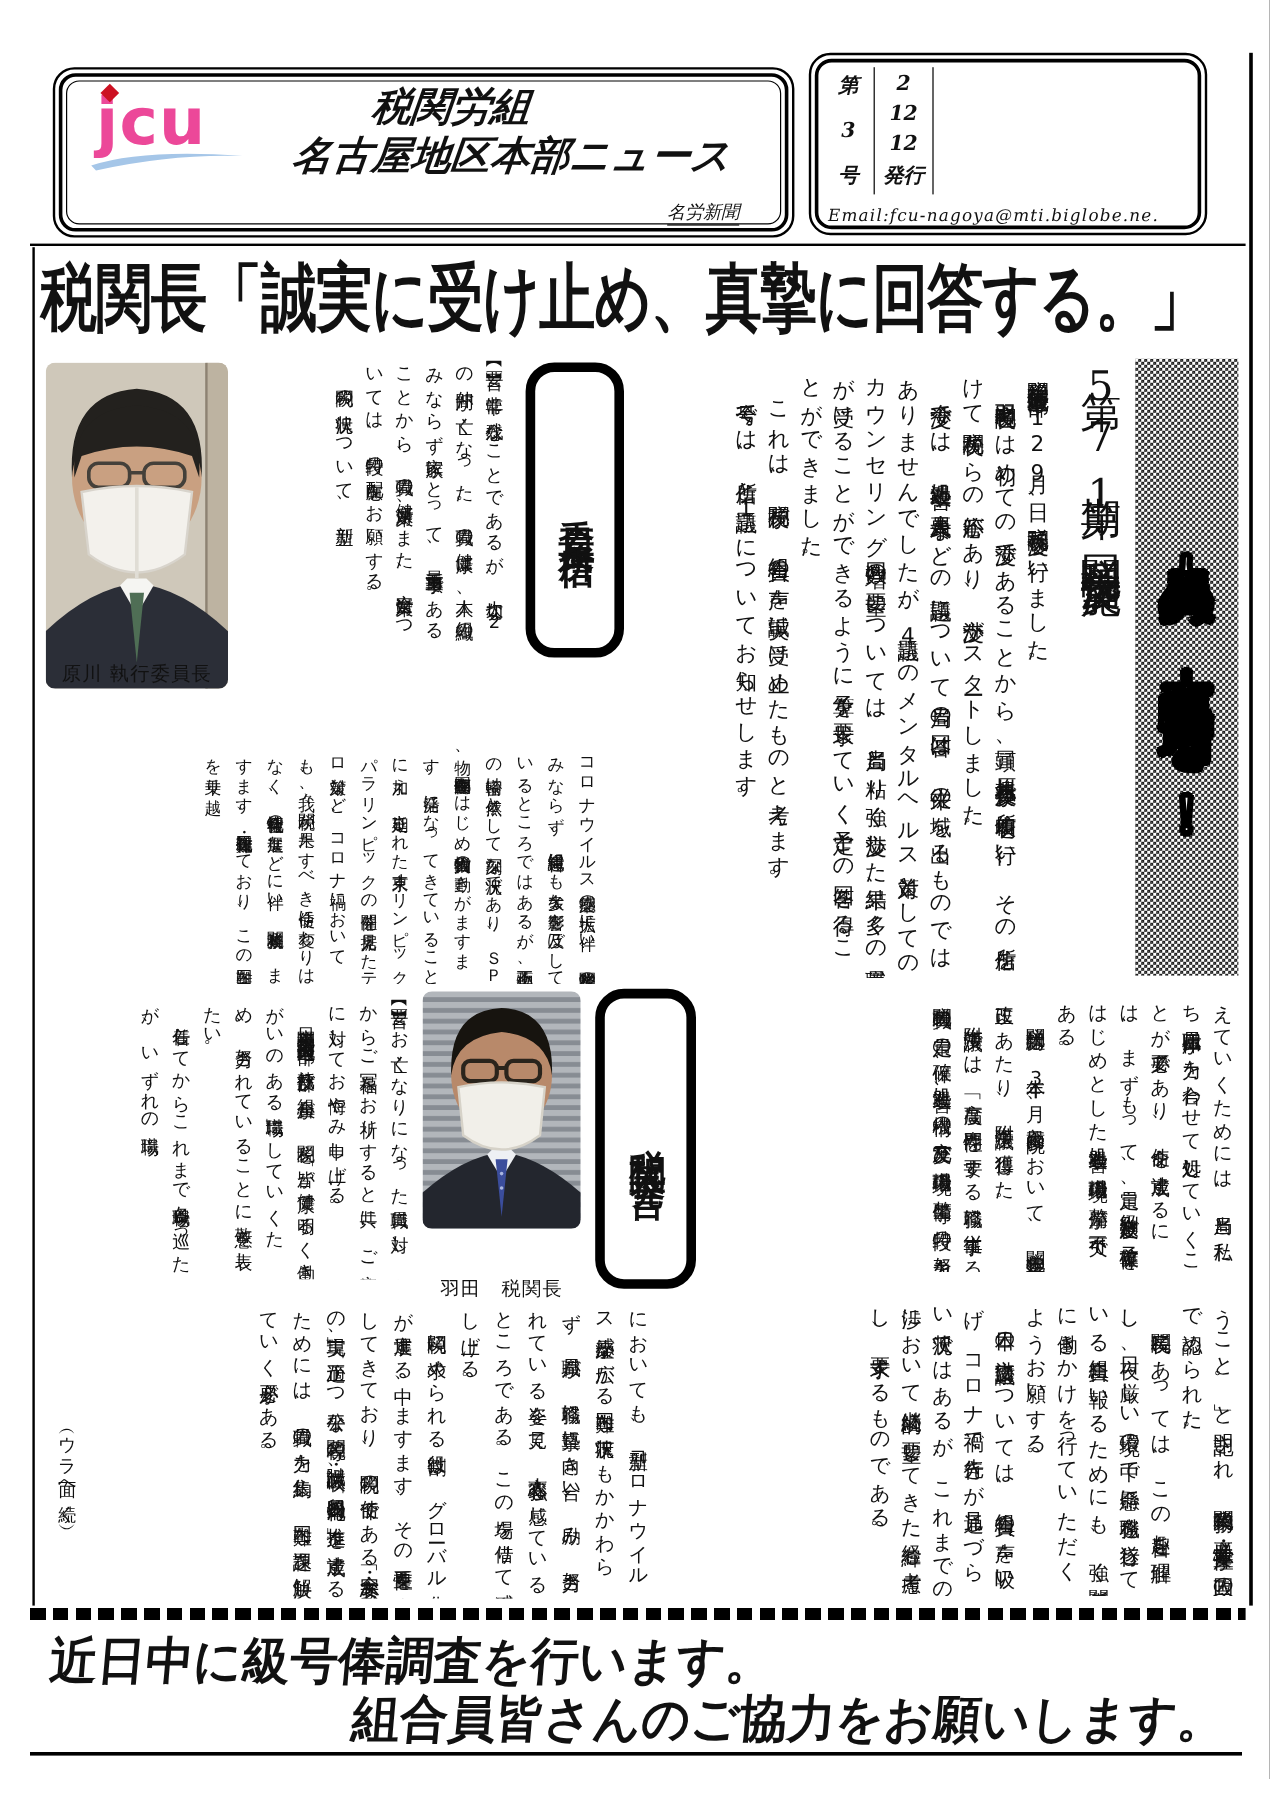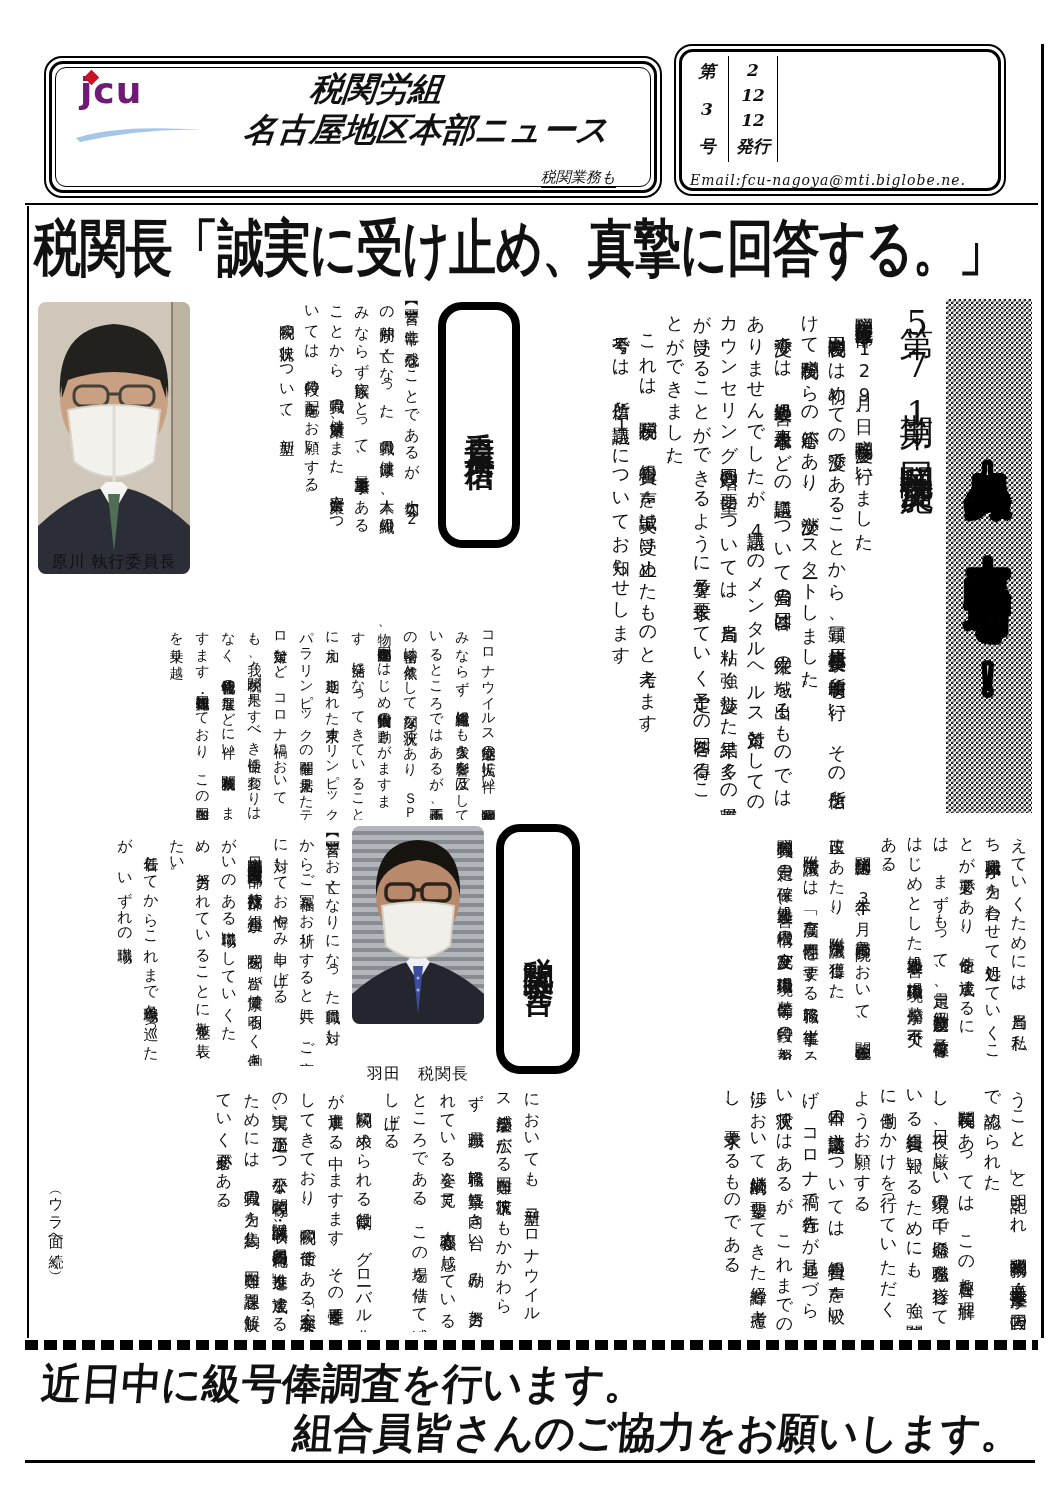--- a/index.html
+++ b/index.html
@@ -5,21 +5,21 @@
   html,body{margin:0;padding:0;background:#777;}
   .page{position:relative;width:1058px;height:1497px;background:#fff;margin:0 auto;
         font-family:"DejaVu Sans",sans-serif;color:#111;overflow:hidden;}
   
   .hbox{position:absolute;background:#fff;border:2px solid #000;border-radius:18px;}
   .hbox .inner{position:absolute;inset:3px;border:3px solid #000;border-radius:14px;}
   .hbox .inner2{position:absolute;inset:3px;border:1px solid #000;border-radius:11px;}
   .masthead{left:44px;top:56px;width:614px;height:138px;}
   .issuebox{left:674px;top:44px;width:328px;height:148px;}
   .logo{position:absolute;left:34px;top:12px;width:130px;height:70px;}
-  .logo .txt{font-size:36px;font-weight:bold;color:#701a75;letter-spacing:1px;font-family:"DejaVu Sans",sans-serif;}
+  .logo .txt{font-size:54px;font-weight:bold;color:#ec4899;letter-spacing:1px;font-family:"DejaVu Sans",sans-serif;}
   .logo .dot{position:absolute;left:6px;top:2px;width:11px;height:11px;background:#cc1122;transform:rotate(45deg);}
   .logo svg{position:absolute;left:-6px;top:52px;}
   .mast-titles{position:absolute;left:200px;top:10px;font-style:italic;font-weight:bold;
                transform:skewX(-6deg);line-height:1.25;}
   .mast-t1{font-size:33px;margin-left:62px;}
   .mast-t2{font-size:33px;}
   .mast-sub{position:absolute;right:44px;bottom:8px;font-size:15px;font-style:italic;
             font-family:"DejaVu Serif",serif;border-bottom:1.5px solid #000;}
   .issue-grid{position:absolute;inset:8px 10px 30px 10px;display:flex;}
   .icol{display:flex;flex-direction:column;justify-content:space-between;align-items:center;
@@ -99,21 +99,21 @@
       <span class="txt">jcu</span>
       <span class="dot"></span>
       <svg width="140" height="22">
         <path d="M2,16 Q45,2 128,8 Q70,6 6,20 Z" fill="#a5c6e8"></path>
       </svg>
     </div>
     <div class="mast-titles">
       <div class="mast-t1">税関労組</div>
       <div class="mast-t2">名古屋地区本部ニュース</div>
     </div>
-    <div class="mast-sub">税関業務も</div>
+    <div class="mast-sub">名労新聞</div>
   </div>
 
   <div class="hbox issuebox">
     <div class="inner"></div>
     <div class="issue-grid">
       <div class="icol icol1">
         <span>第</span>
         <span>3</span>
         <span>号</span>
       </div>

